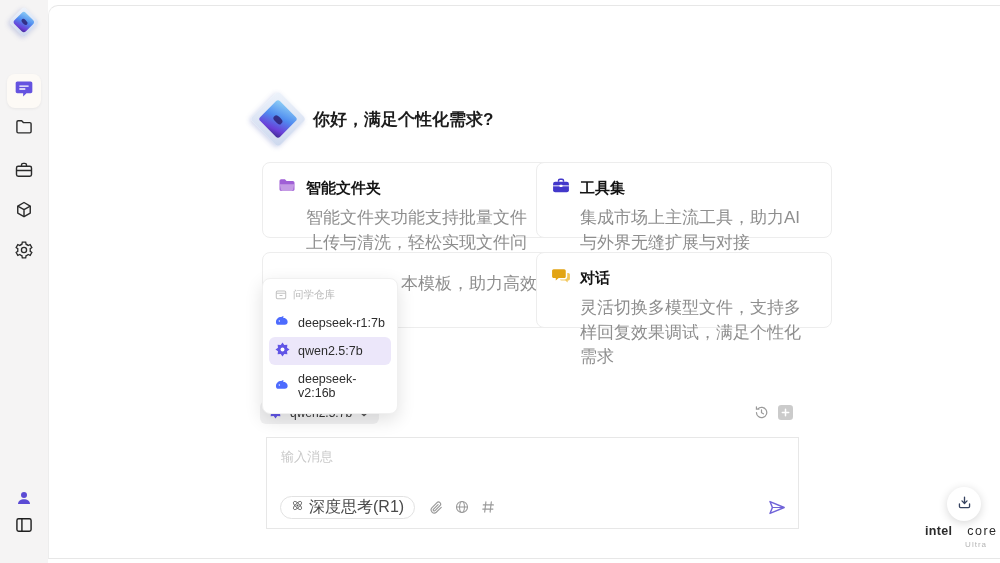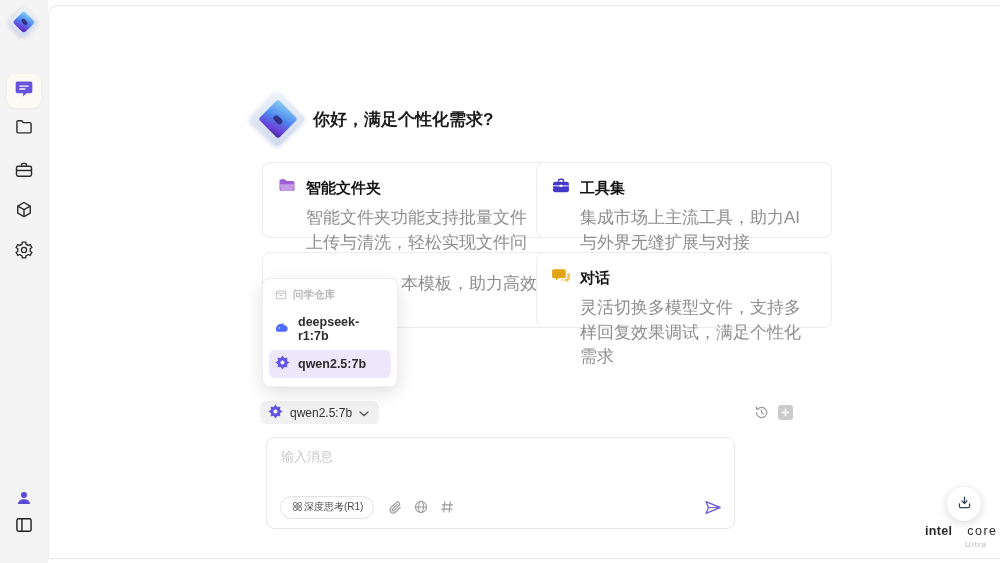--- a/index.html
+++ b/index.html
@@ -27,35 +27,35 @@
 
   
   .card { position:absolute; width:296px; height:76px; background:#fff; border:1px solid #ededed; border-radius:8px; padding:13px 14px 0 14px; z-index:2; cursor:pointer; }
   .card-head { display:flex; align-items:center; gap:9px; }
   .card-title { font-size:15px; font-weight:700; color:#141414; }
   .card-desc { margin-top:6px; margin-left:29px; font-size:17px; color:#8e8e8e; line-height:1.45; }
   .card-desc.clipped { text-indent:95px; white-space:nowrap; overflow:hidden; }
 
   
   .dropdown { position:absolute; left:262px; top:278px; width:136px; background:#fff; border:1px solid #f0f0f0; border-radius:8px;
-    box-shadow:0 6px 18px rgba(0,0,0,.12); padding:7px 6px 8px 6px; z-index:10;font-weight:bold; }
+    box-shadow:0 6px 18px rgba(0,0,0,.12); padding:7px 6px 8px 6px; z-index:10; }
   .dd-header { display:flex; align-items:center; gap:6px; padding:2px 6px 6px 6px; font-size:10.5px; color:#b8b8b8; }
   .dd-item { display:flex; align-items:center; gap:8px; padding:5px 6px; border-radius:6px; font-size:12.5px; color:#2d2d2d; margin-top:2px; cursor:pointer; }
   .dd-item.selected { background:#ece7fa; }
 
   
   .model-btn { position:absolute; left:260px; top:401px; height:23px; background:#f1f1f2; border-radius:6px; display:flex; align-items:center; gap:7px; padding:0 10px 0 8px; font-size:12px; color:#333; z-index:2; cursor:pointer; }
   .top-icons { position:absolute; top:405px; display:flex; align-items:center; gap:9px; z-index:2; }
 
   
-  .composer { position:absolute; left:266px; top:437px; width:469px; height:92px; border:1px solid #e7e7e7; border-radius:8px; background:#fff; z-index:2; }
+  .composer { position:absolute; left:266px; top:437px; width:533px; height:92px; border:1px solid #e7e7e7; border-radius:0; background:#fff; z-index:2; }
   .composer textarea { position:absolute; left:14px; top:10px; width:490px; height:38px; border:none; outline:none; resize:none; font-family:"Liberation Sans",sans-serif; font-size:13px; color:#333; background:transparent; }
   .composer textarea::placeholder { color:#c9c9c9; }
   .composer-bar { position:absolute; left:13px; right:12px; bottom:9px; height:24px; display:flex; align-items:center; }
-  .chip { display:flex; align-items:center; height:23px; padding:0 10px; border:1px solid #e2e2e2; border-radius:13px; font-size:10px; color:#4a4a4a; cursor:pointer; background:#fff; }
+  .chip { display:flex; align-items:center; gap:5px; height:23px; padding:0 10px; border:1px solid #e2e2e2; border-radius:13px; font-size:16px; color:#4a4a4a; cursor:pointer; background:#fff; }
   .bar-icons { display:flex; align-items:center; gap:12px; margin-left:14px; }
   .bar-icon { display:flex; align-items:center; cursor:pointer; }
   .send-btn { margin-left:auto; display:flex; align-items:center; cursor:pointer; }
 
   
   .fab { position:absolute; left:947px; top:487px; width:34px; height:34px; border-radius:50%; background:#fff; box-shadow:0 2px 10px rgba(0,0,0,.16); display:flex; align-items:center; justify-content:center; z-index:6; cursor:pointer; }
   .intel { position:absolute; left:925px; top:524px; width:62px; text-align:center; z-index:6; }
   .intel-row { font-size:12.5px; color:#2b2b2b; letter-spacing:.3px; }
   .intel-brand { font-weight:700; }
   .intel-core { font-weight:300; letter-spacing:1.5px; margin-left:15px; }
@@ -214,20 +214,29 @@
     <div class="dd-item selected">
       <span>
         <svg viewBox="0 0 16 16" width="15" height="15">
             <path fill="#6155e6" d="M8 .5l1.9 2.8 3.3-.4-.4 3.3L15.5 8l-2.7 1.8.4 3.3-3.3-.4L8 15.5l-1.9-2.8-3.3.4.4-3.3L.5 8l2.7-1.8-.4-3.3 3.3.4z"></path>
             <circle cx="8" cy="8" r="2.1" fill="#fff"></circle>
           </svg>
       </span>
       <span>qwen2.5:7b</span>
     </div>
 
+    <div class="dd-item">
+      <span>
+        <svg viewBox="0 0 16 12" width="15" height="12">
+            <path fill="#4d6bfe" d="M1 7.2C1 3.8 3.8 1.6 6.8 1.8c.5-.7 1.6-1 2.4-.6-.1.5-.4 1-.8 1.3 2.9 0 5.1 2 5.1 4.6 0 1.6-1.1 2.9-3 2.9H3.6C2 10 1 8.8 1 7.2z"></path>
+            <circle cx="4.6" cy="6" r=".7" fill="#fff"></circle>
+          </svg>
+      </span>
+      <span>deepseek-v2:16b</span>
+    </div>
   </div>
 
   <div class="model-btn">
     <span>
       <svg viewBox="0 0 16 16" width="15" height="15">
           <path fill="#6155e6" d="M8 .5l1.9 2.8 3.3-.4-.4 3.3L15.5 8l-2.7 1.8.4 3.3-3.3-.4L8 15.5l-1.9-2.8-3.3.4.4-3.3L.5 8l2.7-1.8-.4-3.3 3.3.4z"></path>
           <circle cx="8" cy="8" r="2.1" fill="#fff"></circle>
         </svg>
     </span>
     <span>qwen2.5:7b</span>

